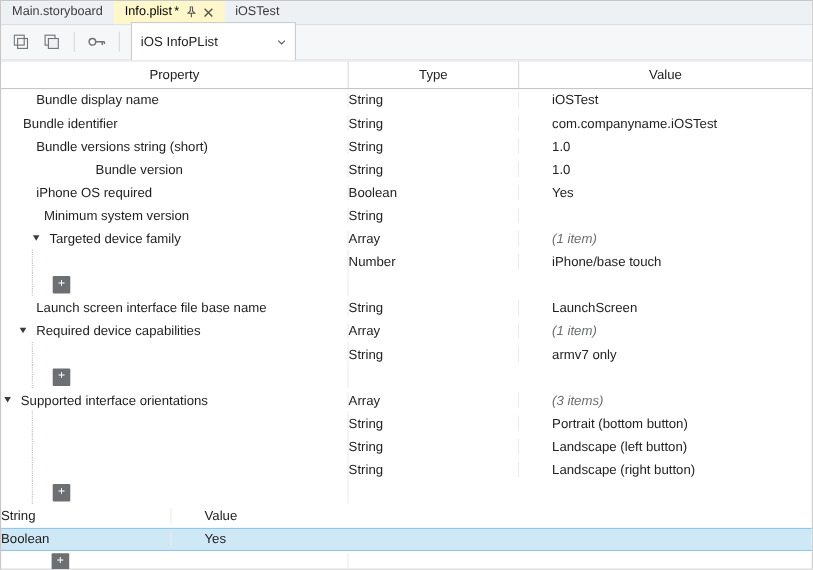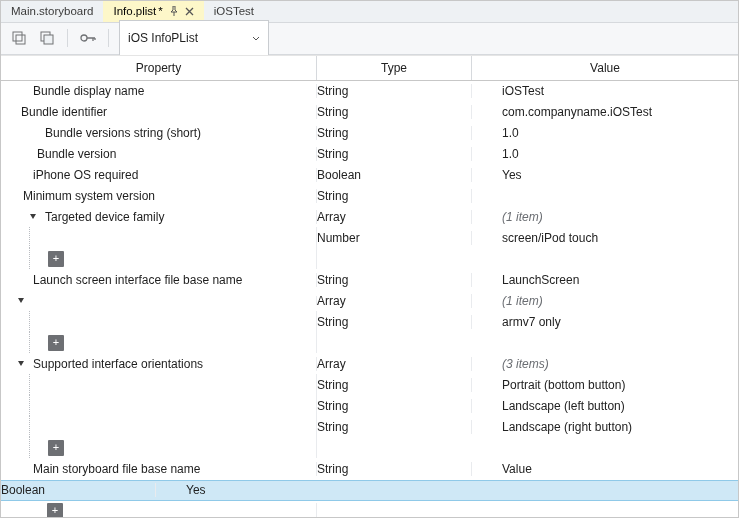--- a/index.html
+++ b/index.html
@@ -121,51 +121,51 @@
           <span class="treepad" style="padding-left: 2px;">
             <span class="exp" style="margin-right: 6px;"></span>
             <span class="lbl">Bundle identifier</span>
           </span>
         </div>
         <div class="ctype">String</div>
         <div class="cval">com.companyname.iOSTest</div>
       </div>
       <div class="row">
         <div class="cprop">
-          <span class="treepad" style="padding-left: 26px;">
+          <span class="treepad" style="padding-left: 14px;">
             <span class="exp" style="margin-right: 6px;"></span>
             <span class="lbl">Bundle versions string (short)</span>
           </span>
         </div>
         <div class="ctype">String</div>
         <div class="cval">1.0</div>
       </div>
       <div class="row">
         <div class="cprop">
-          <span class="treepad" style="padding-left: 18px;">
+          <span class="treepad" style="padding-left: 28px; margin-left: 40px;">
             <span class="exp" style="margin-right: 6px;"></span>
             <span class="lbl">Bundle version</span>
           </span>
         </div>
         <div class="ctype">String</div>
         <div class="cval">1.0</div>
       </div>
       <div class="row">
         <div class="cprop">
           <span class="treepad" style="padding-left: 14px;">
             <span class="exp" style="margin-right: 6px;"></span>
             <span class="lbl">iPhone OS required</span>
           </span>
         </div>
         <div class="ctype">Boolean</div>
         <div class="cval">Yes</div>
       </div>
       <div class="row">
         <div class="cprop">
-          <span class="treepad" style="padding-left: 4px;">
+          <span class="treepad" style="padding-left: 21px;">
             <span class="exp" style="margin-right: 6px;"></span>
             <span class="lbl">Minimum system version</span>
           </span>
         </div>
         <div class="ctype">String</div>
         <div class="cval"></div>
       </div>
       <div class="row">
         <div class="cprop">
           <span class="treepad" style="padding-left: 26px;">
@@ -182,21 +182,21 @@
       </div>
       <div class="row">
         <div class="cprop">
           <span class="treepad" style="padding-left: 22px;">
             <span class="guide"></span>
             <span style="display: inline-block; width: 12px;"></span>
             <span class="lbl"></span>
           </span>
         </div>
         <div class="ctype">Number</div>
-        <div class="cval">screen/iPod touch</div>
+        <div class="cval">iPhone/base touch</div>
       </div>
       <div class="row">
         <div class="cprop">
           <span class="treepad" style="padding-left: 22px;">
             <span class="guide"></span>
             <span style="display: inline-block; width: 12px;"></span>
             <span class="plusbtn"></span>
           </span>
         </div>
         <div class="ctype"></div>
@@ -213,20 +213,21 @@
         <div class="cval">LaunchScreen</div>
       </div>
       <div class="row">
         <div class="cprop">
           <span class="treepad" style="padding-left: 14px;">
             <span class="exp" style="margin-right: 6px;">
               <svg width="9" height="9" viewBox="0 0 9 9">
                 <path d="M1 2 L7 2 L4 7 Z" fill="#3b3b3b"></path>
               </svg>
             </span>
+            <span class="lbl">Required device capabilities</span>
           </span>
         </div>
         <div class="ctype">Array</div>
         <div class="cval ital">(1 item)</div>
       </div>
       <div class="row">
         <div class="cprop">
           <span class="treepad" style="padding-left: 22px;">
             <span class="guide"></span>
             <span style="display: inline-block; width: 12px;"></span>
@@ -242,21 +243,21 @@
             <span class="guide"></span>
             <span style="display: inline-block; width: 12px;"></span>
             <span class="plusbtn"></span>
           </span>
         </div>
         <div class="ctype"></div>
         <div class="cval"></div>
       </div>
       <div class="row">
         <div class="cprop">
-          <span class="treepad" style="padding-left: 14px; text-align: right;">
+          <span class="treepad" style=" text-align: right;">
             <span class="exp" style="margin-right: 6px;">
               <svg width="9" height="9" viewBox="0 0 9 9">
                 <path d="M1 2 L7 2 L4 7 Z" fill="#3b3b3b"></path>
               </svg>
             </span>
             <span class="lbl">Supported interface orientations</span>
           </span>
         </div>
         <div class="ctype">Array</div>
         <div class="cval ital">(3 items)</div>
@@ -299,26 +300,20 @@
           <span class="treepad" style="padding-left: 22px;">
             <span class="guide"></span>
             <span style="display: inline-block; width: 12px;"></span>
             <span class="plusbtn"></span>
           </span>
         </div>
         <div class="ctype"></div>
         <div class="cval"></div>
       </div>
       <div class="row">
-        <div class="cprop">
-          <span class="treepad" style="padding-left: 14px;">
-            <span class="exp" style="margin-right: 6px;"></span>
-            <span class="lbl">Main storyboard file base name</span>
-          </span>
-        </div>
         <div class="ctype">String</div>
         <div class="cval">Value</div>
       </div>
       <div class="row selected">
         <div class="ctype">Boolean</div>
         <div class="cval">Yes</div>
       </div>
       <div class="row">
         <div class="cprop">
           <span class="treepad" style="padding-left: 28px;">

